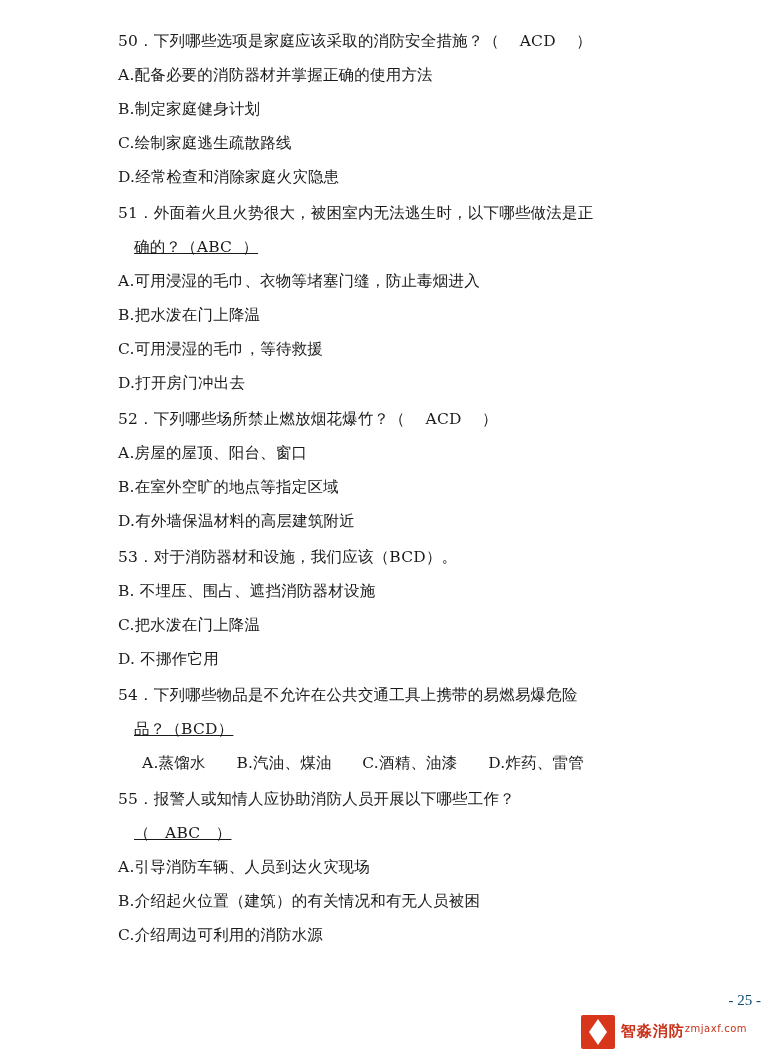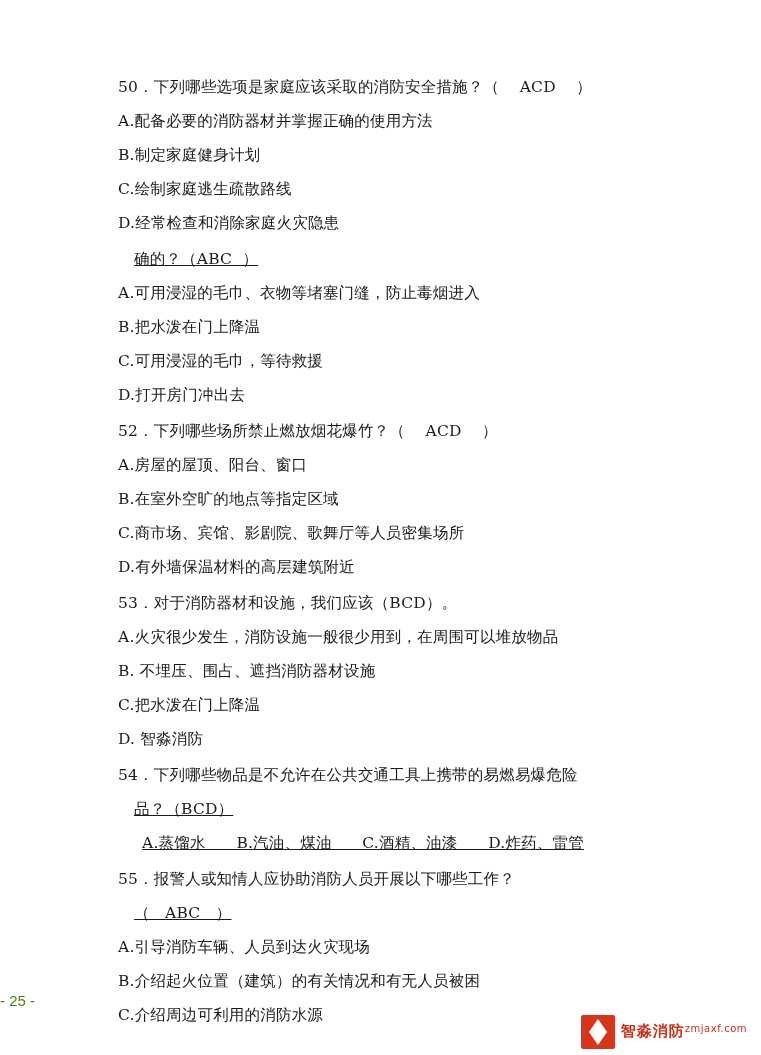--- a/index.html
+++ b/index.html
@@ -13,21 +13,21 @@
     font-family: "DejaVu Serif", "Liberation Serif", serif;
     color: #1a1a1a;
     position: relative;
     overflow: hidden;
   }
   .page {
     position: relative;
     width: 761px;
     height: 1055px;
     box-sizing: border-box;
-    padding: 70px 86px 0 118px;
+    padding: 24px 86px 0 118px;
   }
   .q-block {
     margin-bottom: 2px;
   }
   .line {
     font-size: 15.5px;
     line-height: 34px;
     letter-spacing: 0.2px;
     white-space: pre-wrap;
   }
@@ -36,31 +36,30 @@
   }
   .opt {
   }
   .cont {
     margin-left: 16px;
     text-decoration: underline;
   }
   .opt-row {
     margin-left: 24px;
     white-space: pre;
-    text-decoration: underline;
   }
   .footer-page {
     position: absolute;
     left: 0;
     right: 0;
     bottom: 46px;
-    text-align: left;
+    text-align: right;
     font-size: 15px;
-    font-family: Liberation Sans, sans-serif;
-    color: #4d7c0f;
+    font-family: Liberation Serif, serif;
+    color: #0c4a6e;
   }
   .watermark {
     position: absolute;
     right: 14px;
     bottom: 6px;
     display: flex;
     align-items: center;
     gap: 6px;
   }
   .wm-logo {
@@ -121,41 +120,40 @@
 
   <div class="q-block">
     <div class="line stem">50．下列哪些选项是家庭应该采取的消防安全措施？（    ACD    ）</div>
     <div class="line opt">A.配备必要的消防器材并掌握正确的使用方法</div>
     <div class="line opt">B.制定家庭健身计划</div>
     <div class="line opt">C.绘制家庭逃生疏散路线</div>
     <div class="line opt">D.经常检查和消除家庭火灾隐患</div>
   </div>
 
   <div class="q-block">
+    <div class="line stem">51．外面着火且火势很大，被困室内无法逃生时，以下哪些做法是正</div>
     <div class="line cont">确的？（ABC  ）</div>
     <div class="line opt">A.可用浸湿的毛巾、衣物等堵塞门缝，防止毒烟进入</div>
     <div class="line opt">B.把水泼在门上降温</div>
     <div class="line opt">C.可用浸湿的毛巾，等待救援</div>
     <div class="line opt">D.打开房门冲出去</div>
   </div>
 
   <div class="q-block">
     <div class="line stem">52．下列哪些场所禁止燃放烟花爆竹？（    ACD    ）</div>
     <div class="line opt">A.房屋的屋顶、阳台、窗口</div>
     <div class="line opt">B.在室外空旷的地点等指定区域</div>
-    <div class="line opt">C.商市场、宾馆、影剧院、歌舞厅等人员密集场所</div>
     <div class="line opt">D.有外墙保温材料的高层建筑附近</div>
   </div>
 
   <div class="q-block">
     <div class="line stem">53．对于消防器材和设施，我们应该（BCD）。</div>
-    <div class="line opt">A.火灾很少发生，消防设施一般很少用到，在周围可以堆放物品</div>
     <div class="line opt">B. 不埋压、围占、遮挡消防器材设施</div>
     <div class="line opt">C.把水泼在门上降温</div>
-    <div class="line opt">D. 智淼消防</div>
+    <div class="line opt">D. 不挪作它用</div>
   </div>
 
   <div class="q-block">
     <div class="line stem">54．下列哪些物品是不允许在公共交通工具上携带的易燃易爆危险</div>
     <div class="line cont">品？（BCD）</div>
     <div class="line opt-row">A.蒸馏水      B.汽油、煤油      C.酒精、油漆      D.炸药、雷管</div>
   </div>
 
   <div class="q-block">
     <div class="line stem">55．报警人或知情人应协助消防人员开展以下哪些工作？</div>

